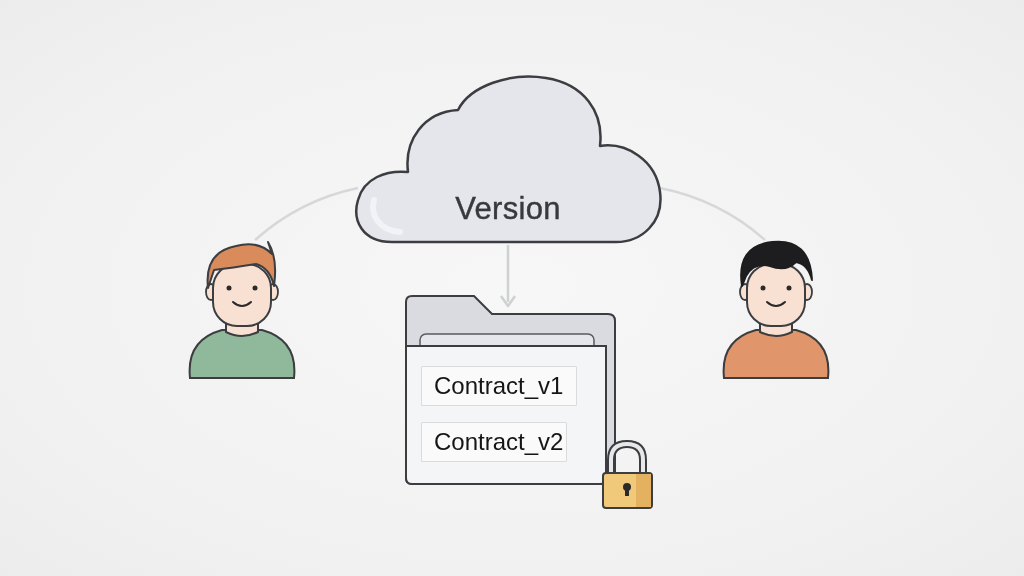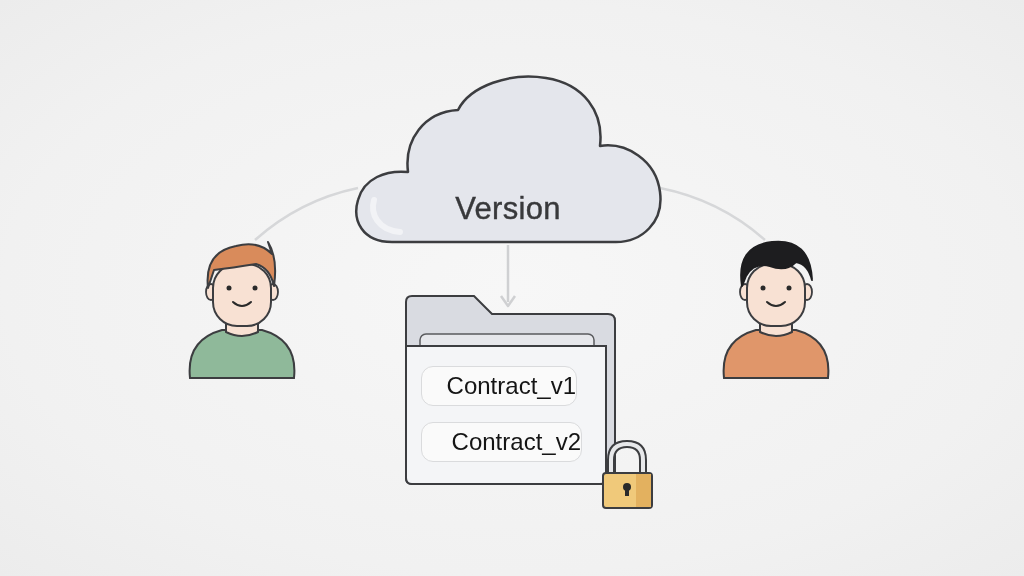--- a/index.html
+++ b/index.html
@@ -1,22 +1,22 @@
 <!DOCTYPE html>
 <html><head>
 <meta charset="utf-8">
 <style>
   html, body { margin:0; padding:0; }
   body { width:1024px; height:576px; background:#f3f3f3; position:relative; overflow:hidden; font-family:"Liberation Sans", sans-serif; }
   .bg-glow { position:absolute; inset:0; background:radial-gradient(ellipse at center, #f7f7f7 0%, #f1f1f1 70%, #ececec 100%); }
   svg.scene { position:absolute; left:0; top:0; }
   .cloud-label { position:absolute; left:400px; top:150px; width:216px; text-align:center; font-size:31px; line-height:36px; color:#38393b; font-weight:400; letter-spacing:0.3px;margin-top:41px; -webkit-text-stroke:0.4px #38393b; }
-  .file-item { position:absolute; height:40px; box-sizing:border-box; background:#fafafa; border:1.5px solid #dadbdd; border-radius:12px; font-size:24px; line-height:37px; padding-left:12px; color:#151515;text-align:right; }
+  .file-item { position:absolute; height:40px; box-sizing:border-box; background:#fafafa; border:1.5px solid #dadbdd; border-radius:1px; font-size:24px; line-height:37px; padding-left:12px; color:#151515; }
   #file-1 { left:421px; top:366px; width:156px; }
-  #file-2 { left:421px; top:422px; width:161px; }
+  #file-2 { left:421px; top:422px; width:146px; }
 </style>
 </head>
 <body>
 
 <div class="bg-glow"></div>
 
 <svg class="scene" width="1024" height="576" viewBox="0 0 1024 576">
 
   <path d="M358 188 Q300 200 255 240" fill="none" stroke="#d6d7d9" stroke-width="2.5"></path>
   <path d="M660 188 Q720 200 765 240" fill="none" stroke="#d6d7d9" stroke-width="2.5"></path>

